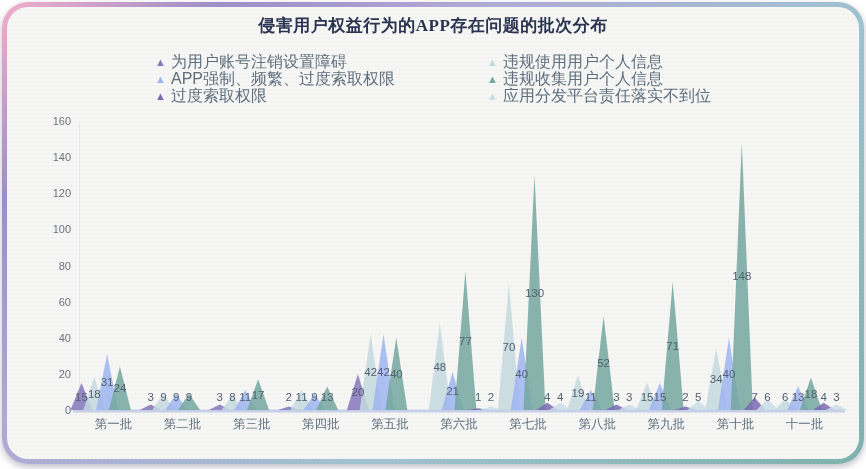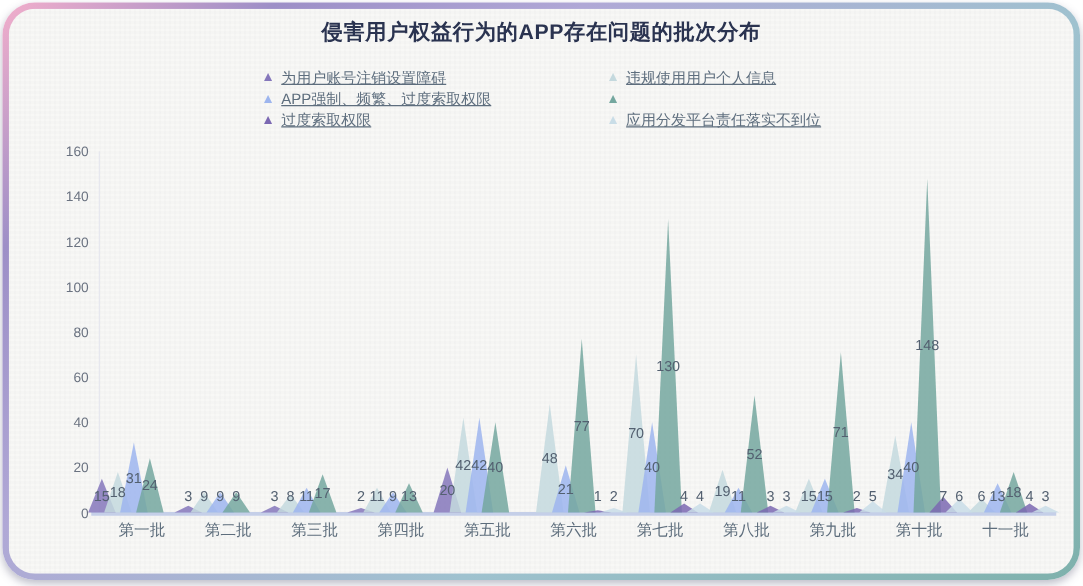--- a/index.html
+++ b/index.html
@@ -6,26 +6,26 @@
     background:#ffffff;font-family:"Liberation Sans","DejaVu Sans",sans-serif;}
   .frame{position:absolute;left:2px;top:2px;right:2px;bottom:5px;border-radius:26px;
     background:linear-gradient(138deg,#f2aecb 0%,#9d8fc7 16%,#b0a8d6 34%,#9fc2cf 64%,#7eb1ac 100%);
     padding:5px;box-sizing:border-box;box-shadow:0 3px 7px rgba(110,110,135,.45);}
   .card{position:relative;width:100%;height:100%;border-radius:21px;
     background-color:#f8f8f6;
     background-image:repeating-linear-gradient(0deg,rgba(90,90,110,.018) 0 2px,transparent 2px 4px),
                      repeating-linear-gradient(90deg,rgba(90,90,110,.018) 0 2px,transparent 2px 4px);
     overflow:hidden;}
   .title{position:absolute;top:7px;left:0;right:0;text-align:center;
-    font-size:17px;font-weight:bold;color:#2a3350;letter-spacing:.5px;}
+    font-size:17px;font-weight:bold;color:#2a3350;letter-spacing:.5px;font-family:Liberation Serif, serif;}
   .legend{position:absolute;top:47px;left:0;right:0;display:flex;justify-content:center;gap:92px;}
   .legend-col{display:flex;flex-direction:column;}
   .legend-item{display:flex;align-items:center;height:17px;cursor:pointer;}
   .legend-item .marker{font-size:11px;line-height:11px;margin-right:5px;}
-  .legend-item .ltext{font-size:12px;color:#5e6e7e;text-decoration:underline;}
+  .legend-item .ltext{font-size:16px;color:#5e6e7e;}
   svg{position:absolute;left:0;top:0;}
   .ytick{font-size:11px;fill:#6a7280;}
   .xlabel{font-size:12.5px;fill:#5d6d7c;}
   .vlabel{font-size:11.5px;fill:#536070;}
   svg text{font-family:"Liberation Sans","DejaVu Sans",sans-serif;}
 </style>
 </head>
 <body>
 
 <div class="frame">
@@ -46,20 +46,21 @@
             <span class="ltext">过度索取权限</span>
           </div>
         </div>
         <div class="legend-col">
           <div class="legend-item">
             <span class="marker" style="color: rgb(196, 217, 222);">▲</span>
             <span class="ltext">违规使用用户个人信息</span>
           </div>
           <div class="legend-item">
             <span class="marker" style="color: rgb(116, 167, 159);">▲</span>
+            <span class="ltext">违规收集用户个人信息</span>
           </div>
           <div class="legend-item">
             <span class="marker" style="color: rgb(201, 221, 231);">▲</span>
             <span class="ltext">应用分发平台责任落实不到位</span>
           </div>
         </div>
       </div>
     <svg id="chart-svg" width="866" height="469" viewBox="0 0 866 469">
         <text x="64" y="407.0" text-anchor="end" class="ytick">0</text>
         <text x="64" y="370.9" text-anchor="end" class="ytick">20</text>

